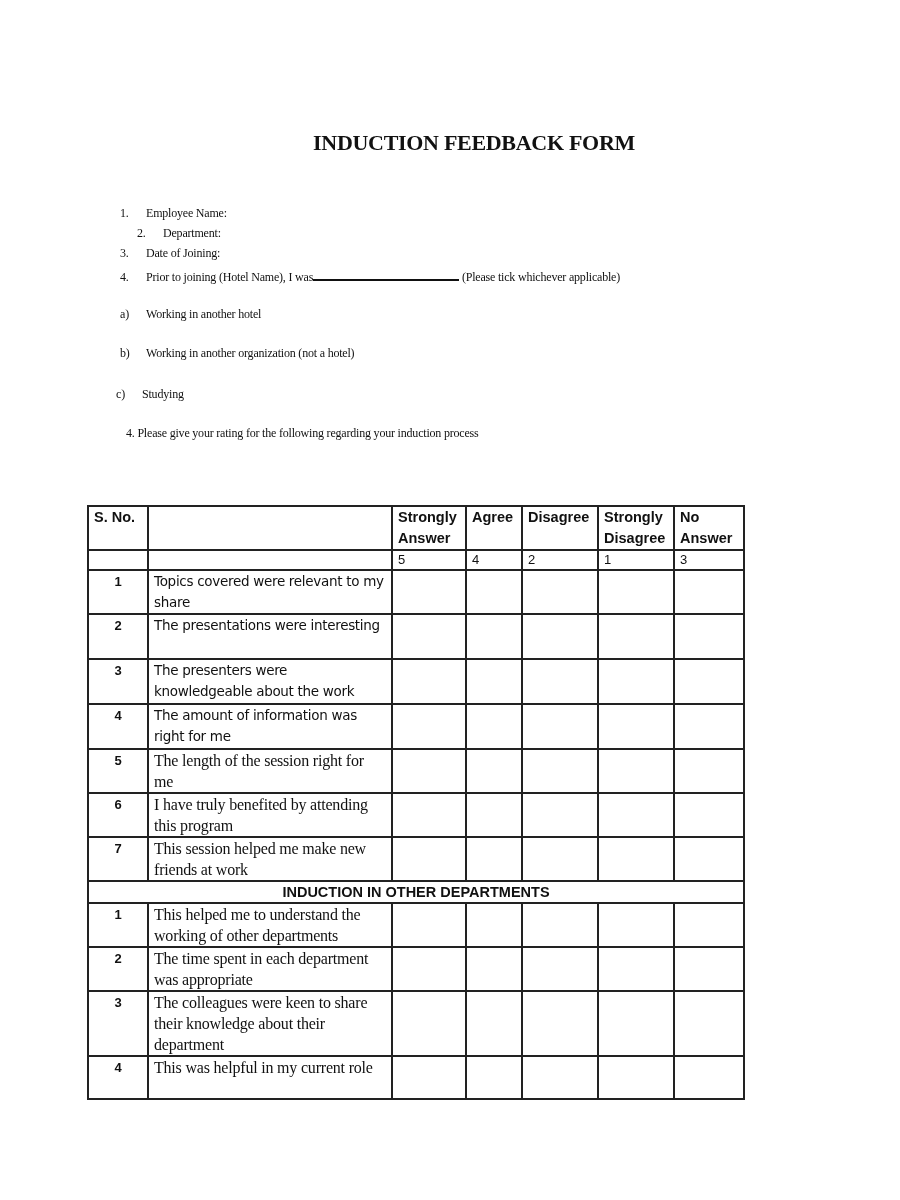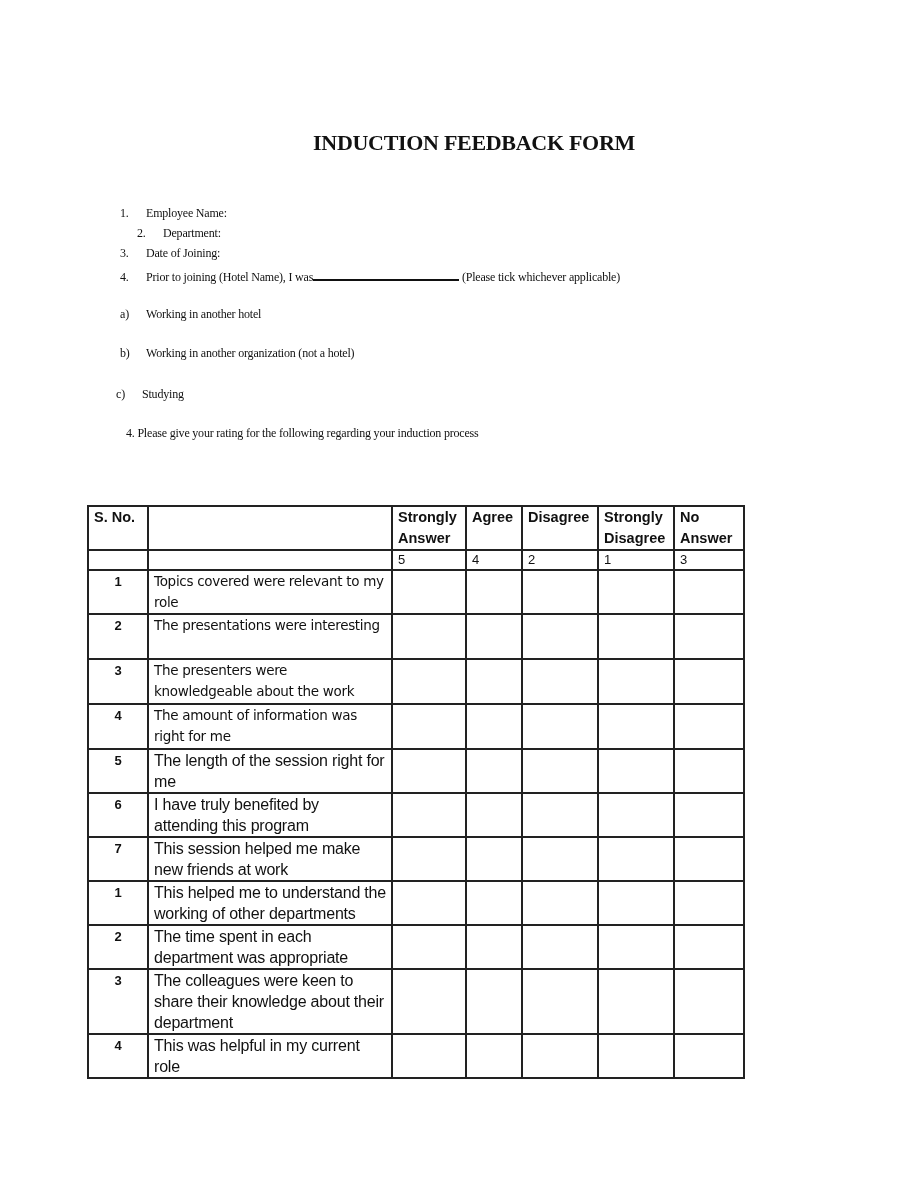--- a/index.html
+++ b/index.html
@@ -9,21 +9,21 @@
   .line { position:absolute; font-family:"Liberation Serif", serif; font-size:12px; white-space:nowrap; letter-spacing:-0.2px; }
   .num { display:inline-block; width:26px; text-align:left; }
   .blank { display:inline-block; width:146px; border-bottom:2px solid #111; height:13px; vertical-align:baseline; }
   table { position:absolute; left:87px; top:505px; border-collapse:collapse; width:656px; table-layout:fixed; }
   td { border:2px solid #222; padding:0 5px; vertical-align:top; font-size:14.5px; line-height:21px; }
   .h td, .n td { font-family:"Liberation Sans", sans-serif; font-weight:bold; font-size:14.5px; }
   .n td { font-weight:normal; font-size:13px; line-height:18px; }
   .sec td { text-align:center; font-family:"Liberation Sans", sans-serif; font-weight:bold; font-size:14.5px; line-height:20px; }
   td.sno { text-align:center; font-family:"Liberation Sans", sans-serif; font-weight:bold; font-size:13px; }
   td.q-sans { font-family:"DejaVu Sans", sans-serif; font-size:13.5px; letter-spacing:-0.3px; }
-  td.q-serif { font-family:Liberation Sans, sans-serif; font-size:16px; letter-spacing:-0.2px; }
+  td.q-serif { font-family:Liberation Serif, serif; font-size:16px; letter-spacing:-0.2px; }
   td.hsno { font-family:"Liberation Sans", sans-serif; font-weight:bold; }
 </style>
 </head>
 <body>
 
 <div id="title">INDUCTION FEEDBACK FORM</div>
 
 <div class="line" style="left:120px; top:206px;">
   <span class="num">1.</span><span>Employee Name:</span>
 </div>
@@ -74,21 +74,21 @@
       <td></td>
       <td></td>
       <td>5</td>
       <td>4</td>
       <td>2</td>
       <td>1</td>
       <td>3</td>
     </tr>
       <tr>
         <td class="sno" style="height: 42px;">1</td>
-        <td class="q-sans">Topics covered were relevant to my role</td>
+        <td class="q-sans">Topics covered were relevant to my share</td>
         <td></td>
         <td></td>
         <td></td>
         <td></td>
         <td></td>
       </tr>
       <tr>
         <td class="sno" style="height: 43px;">2</td>
         <td class="q-sans">The presentations were interesting</td>
         <td></td>
@@ -135,20 +135,23 @@
       </tr>
       <tr>
         <td class="sno" style="height: 41px;">7</td>
         <td class="q-serif">This session helped me make new friends at work</td>
         <td></td>
         <td></td>
         <td></td>
         <td></td>
         <td></td>
       </tr>
+      <tr class="sec">
+        <td colspan="7">INDUCTION IN OTHER DEPARTMENTS</td>
+      </tr>
       <tr>
         <td class="sno" style="height: 40px;">1</td>
         <td class="q-serif">This helped me to understand the working of other departments</td>
         <td></td>
         <td></td>
         <td></td>
         <td></td>
         <td></td>
       </tr>
       <tr>

